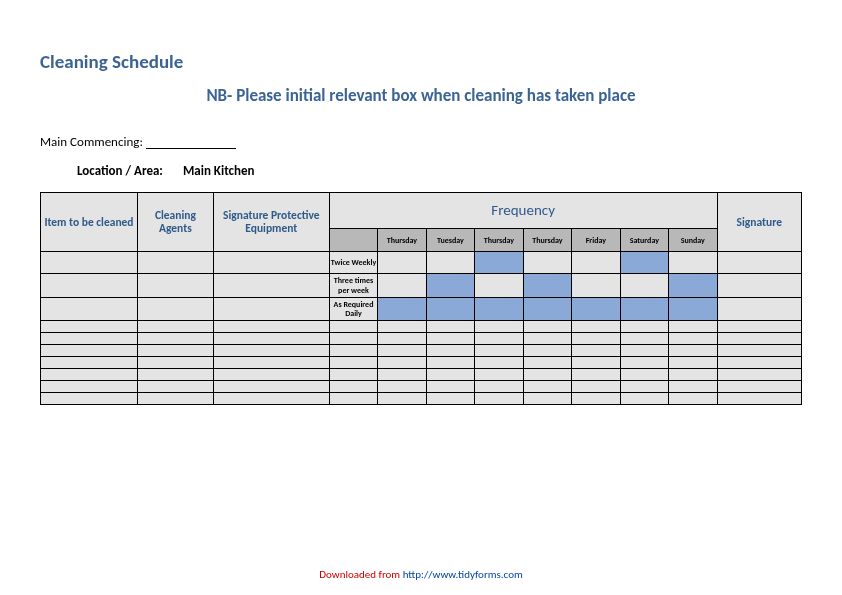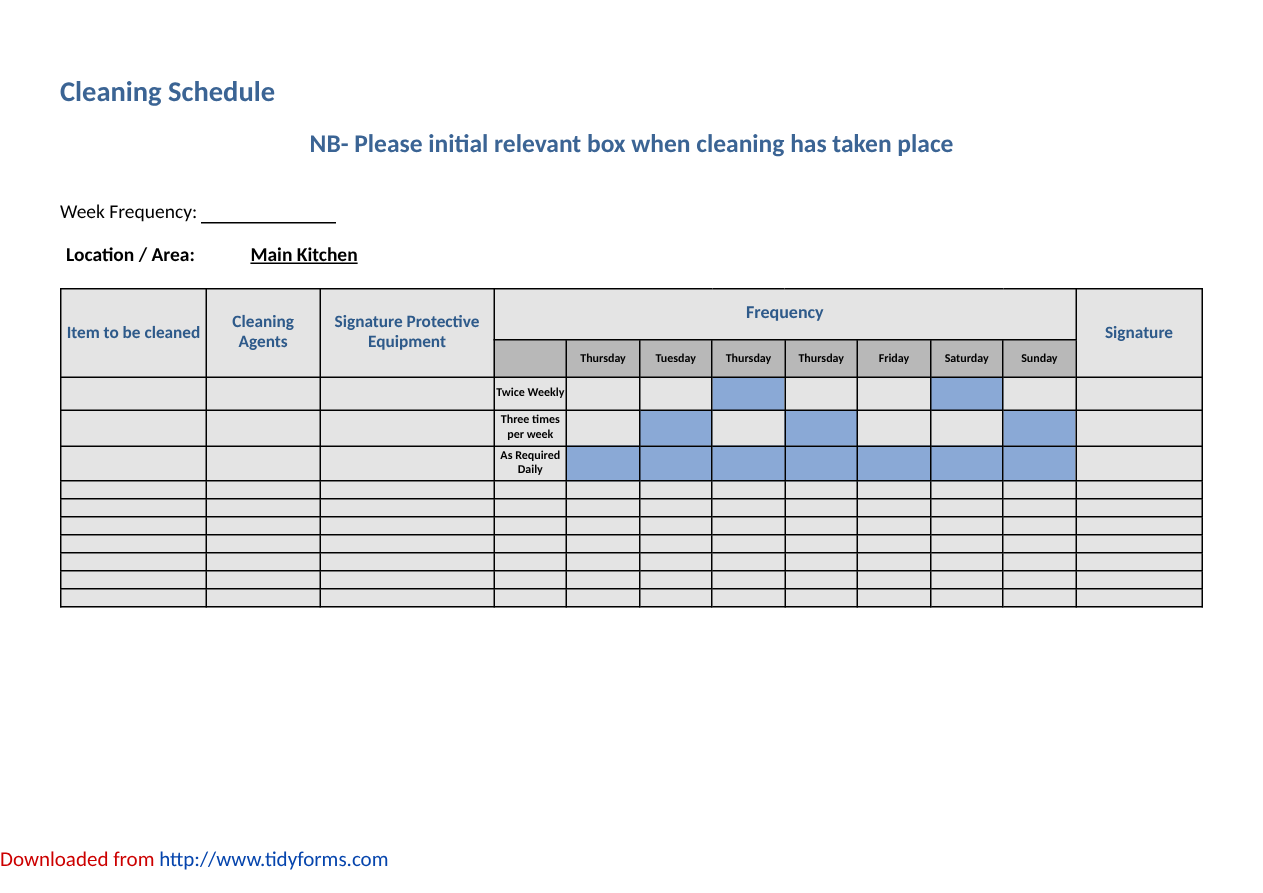--- a/index.html
+++ b/index.html
@@ -41,25 +41,25 @@
     display: inline-block;
     border-bottom: 1px solid #000;
     width: 90px;
     height: 13px;
     vertical-align: bottom;
   }
   .loc-label {
     font-weight: bold;
     display: inline-block;
     width: 120px;
-    margin-left: 4px;
+    margin-left: 20px;
+    text-align: center;
   }
   .loc-val {
     font-weight: bold;
-    text-decoration: underline;
   }
   table {
     border-collapse: collapse;
     width: 100%;
     table-layout: fixed;
   }
   td, th {
     border: 1px solid #000;
     font-size: 8.5px;
     text-align: center;
@@ -69,23 +69,23 @@
   }
   .hdr {
     background: #e4e4e4;
     font-weight: bold;
     color: #2e5a8a;
     font-size: 11.5px;
     padding: 16px 2px;
   }
   .hdr-freq {
     background: #e4e4e4;
-    font-weight: bold;
+    font-weight: normal;
     color: #2e5a8a;
-    font-size: 12px;
+    font-size: 15px;
   }
   .day-hdr {
     background: #b8b8b8;
     font-weight: bold;
     color: #000;
     font-size: 8px;
     padding: 2px 1px;
   }
   .blank-day {
     background: #b8b8b8;
@@ -106,37 +106,38 @@
   }
   .empty-row td {
     background: #e4e4e4;
     height: 12px;
   }
   .footer {
     position: absolute;
     bottom: 14px;
     left: 0;
     right: 0;
-    font-size: 14px;
+    text-align: center;
+    font-size: 11px;
     color: #c00;
   }
   .footer-link {
     color: #0645ad;
   }
 </style>
 </head>
 <body>
 
 <div class="page">
   <div class="title">Cleaning Schedule</div>
   <div class="subtitle">NB- Please initial relevant box when cleaning has taken place</div>
 
   <div class="meta">
     <div class="meta-row">
-      <span class="meta-label">Week Frequency:</span>
+      <span class="meta-label">Main Commencing:</span>
       <span class="underline"></span>
     </div>
     <div class="meta-row">
       <span class="loc-label">Location / Area:</span>
       <span class="loc-val">Main Kitchen</span>
     </div>
   </div>
 
   <table>
     <colgroup>

